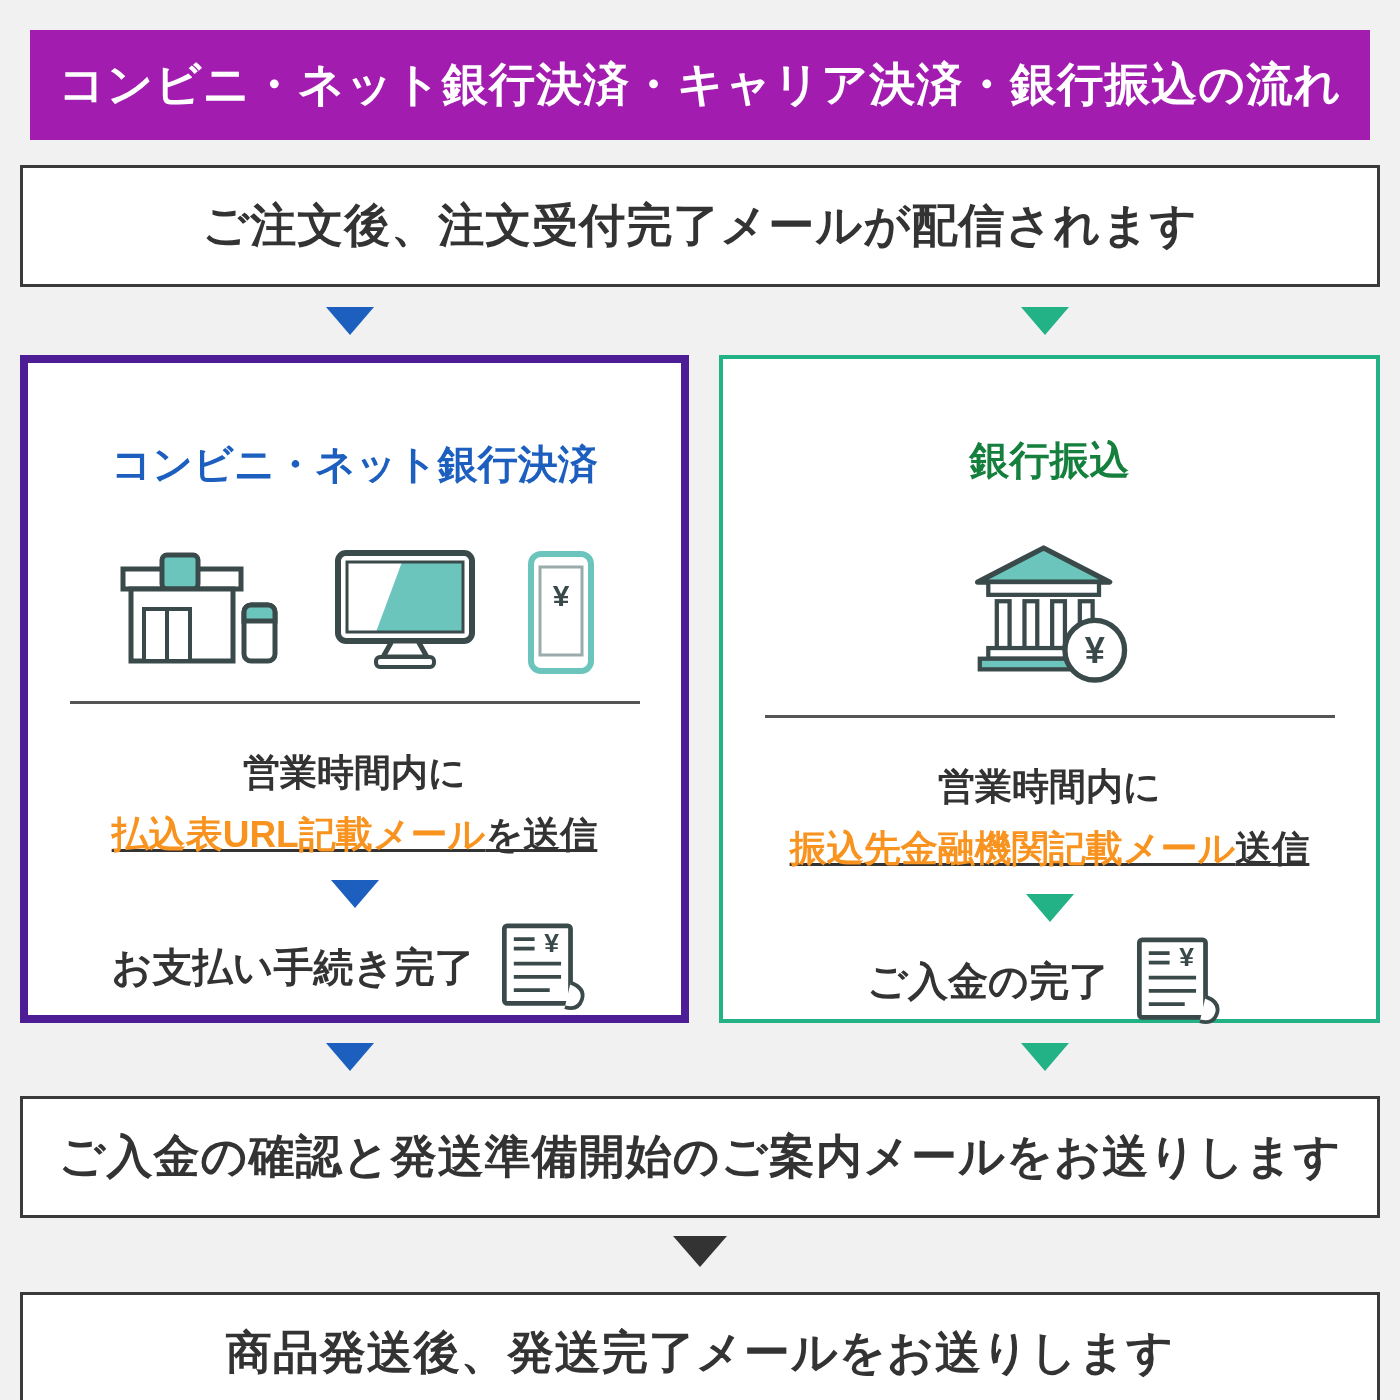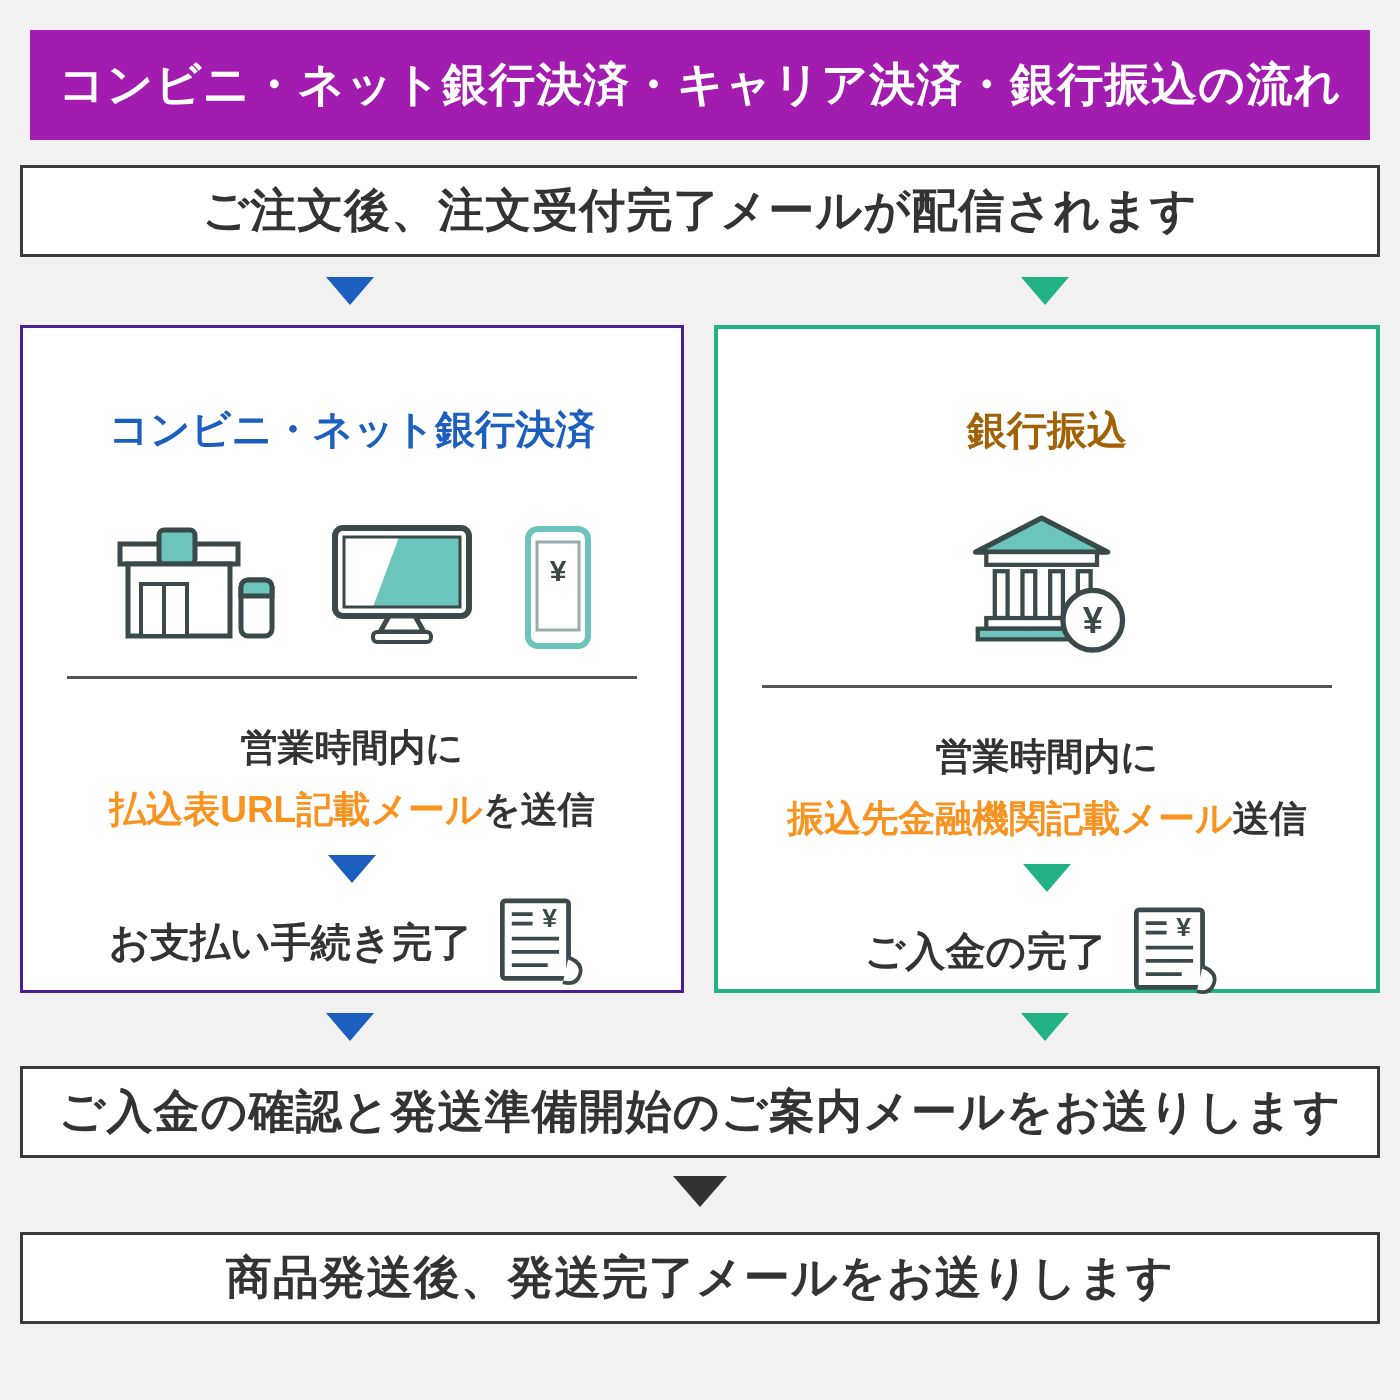--- a/index.html
+++ b/index.html
@@ -17,21 +17,21 @@
     height: 110px;
     background: #a21caf;
     color: #ffffff;
     display: flex; align-items: center; justify-content: center;
     font-size: 46px; font-weight: bold;
     letter-spacing: 1px;
   }
 
   .step-box {
     margin: 25px 20px 0;
-    height: 92px;
+    height: 122px;
     background: #ffffff;
     border: 3px solid #3a3a3a;
     display: flex; align-items: center; justify-content: center;
     font-size: 46px; font-weight: bold; color: #333333;
     letter-spacing: 1px;
   }
 
   .arrow-row {
     margin: 20px 20px 0;
     display: flex;
@@ -55,32 +55,32 @@
     margin: 20px 20px 0;
     display: flex;
     gap: 30px;
   }
   .col {
     flex: 1;
     height: 668px;
     background: #ffffff;
     display: flex; flex-direction: column; align-items: center;
   }
-  .col.blue-col  { border: 3px solid #4c1d95; }
+  .col.blue-col  { border: 8px solid #4c1d95; }
   .col.green-col { border: 4px solid #22b285; }
 
   .col-title {
     margin-top: 46px;
     min-height: 110px;
     display: flex; flex-direction: column; justify-content: center;
     text-align: center;
     font-size: 40px; font-weight: bold; line-height: 1.3;
   }
   .col-title.blue-text  { color: #1c5fbf; }
-  .col-title.green-text { color: #a16207; }
+  .col-title.green-text { color: #15803d; }
 
   .icons-row {
     margin-top: 24px;
     height: 152px;
     display: flex; align-items: flex-end; gap: 46px;
   }
 
   .divider {
     width: 570px;
     border-top: 3px solid #555555;
@@ -88,20 +88,21 @@
   }
 
   .hours-text {
     margin-top: 44px;
     font-size: 37px; font-weight: bold; color: #333333;
   }
   .mail-line {
     margin-top: 12px;
     font-size: 37px; font-weight: bold; color: #333333;
     white-space: nowrap;
+    text-decoration: underline;
   }
   .mail-line .hl { color: #f7931e; }
 
   .col .tri { margin-top: 20px; }
 
   .complete-row {
     margin-top: 12px;
     display: flex; align-items: center; gap: 19px;
     font-size: 40px; font-weight: bold; color: #333333;
   }

